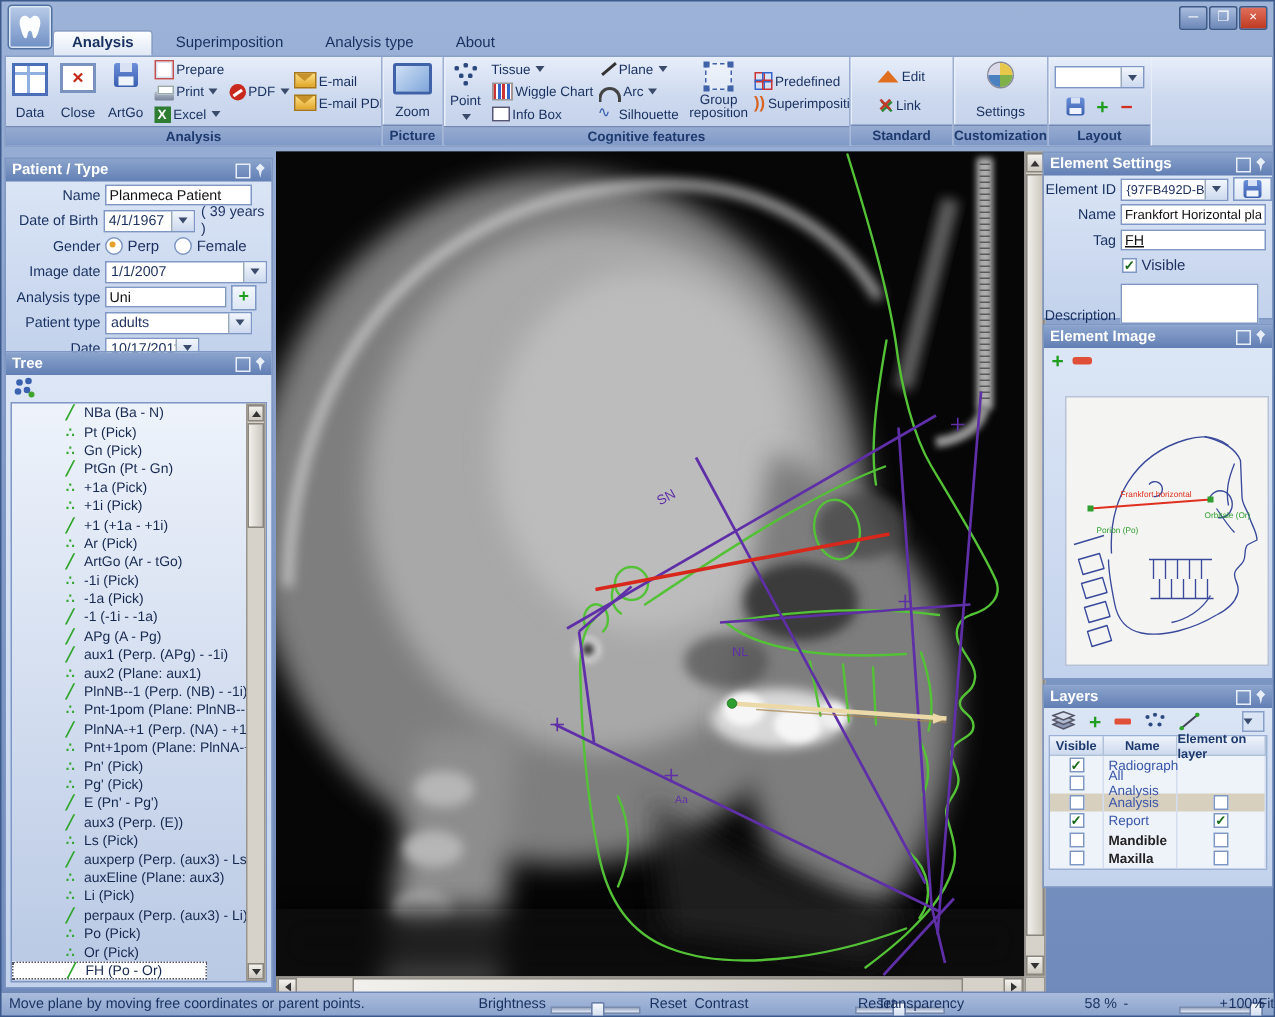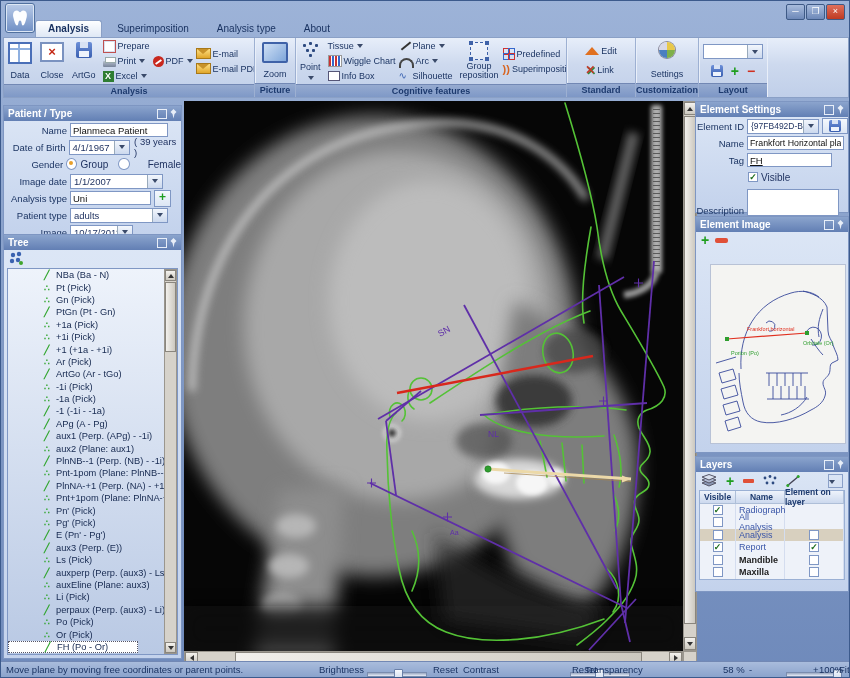--- a/index.html
+++ b/index.html
@@ -358,27 +358,27 @@
       <span class="cval">4/1/1967</span>
       <span class="cbtn">
           <span class="darr" style="margin:0"></span>
         </span>
       </div>
     <span style="margin-left:4px;font-size:9.5px">( 39 years )</span>
     </div>
   <div class="frow">
       <span class="flabel" style="width:63px">Gender</span>
     <span class="radio on"></span>
-    <span style="margin:0 10px 0 3px">Group</span>
+    <span style="margin:0 10px 0 3px">Perp</span>
     <span class="radio"></span>
-    <span style="margin-left:18px">Female</span>
+    <span style="margin-left:3px">Female</span>
     </div>
   <div class="frow">
       <span class="flabel" style="width:63px">Image date</span>
-    <div class="combo" style="width:93px">
+    <div class="combo" style="width:108px">
       <span class="cval">1/1/2007</span>
       <span class="cbtn">
           <span class="darr" style="margin:0"></span>
         </span>
       </div>
     </div>
   <div class="frow">
       <span class="flabel" style="width:63px">Analysis type</span>
     <input class="tinput" style="width: 81px;" readonly="" value="Uni">
     <span class="plusbtn" style="margin-left:3px">+</span>
@@ -386,21 +386,21 @@
   <div class="frow">
       <span class="flabel" style="width:63px">Patient type</span>
     <div class="combo" style="width:98px">
       <span class="cval">adults</span>
       <span class="cbtn">
           <span class="darr" style="margin:0"></span>
         </span>
       </div>
     </div>
   <div class="frow">
-      <span class="flabel" style="width:63px">Image</span>
+      <span class="flabel" style="width:63px">Date</span>
     <div class="combo" style="width:63px">
       <span class="cval">10/17/2011</span>
       <span class="cbtn">
           <span class="darr" style="margin:0"></span>
         </span>
       </div>
     </div>
 </div>
 
 <div class="abs panel" style="left:2px;top:233px;width:179px;height:425px">
@@ -686,21 +686,21 @@
     <span style="width:24px;height:14px;border:1px solid #7f97c4;background:linear-gradient(180deg,#f4f8fd,#dce6f4);display:inline-flex;align-items:center;justify-content:center;margin-left:3px">
       <span class="ico flp small"></span>
       </span>
     </div>
   <div class="frow">
       <span class="flabel" style="width:48px">Name</span>
     <input class="tinput" style="width: 97px; font-size: 8.8px;" readonly="" value="Frankfort Horizontal plane">
     </div>
   <div class="frow">
       <span class="flabel" style="width:48px">Tag</span>
-    <input class="tinput" style="width: 85px; text-decoration: underline;" readonly="" value="FH">
+    <input class="tinput" style="width: 97px; text-decoration: underline;" readonly="" value="FH">
     </div>
   <div class="frow" style="padding-left:52px">
       <span class="cbox">✓</span>
     <span style="margin-left:3px">Visible</span>
     </div>
   <div class="frow" style="align-items:flex-end;height:30px">
       <span class="flabel" style="width:48px">Description</span>
     <textarea class="tinput" style="width: 92px; height: 27px; resize: none;"></textarea>
     </div>
 </div>

